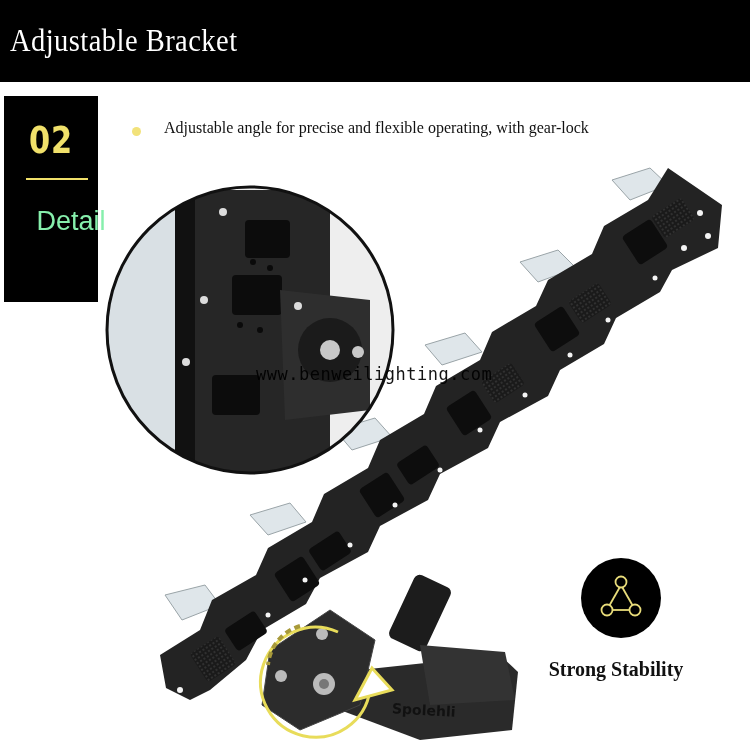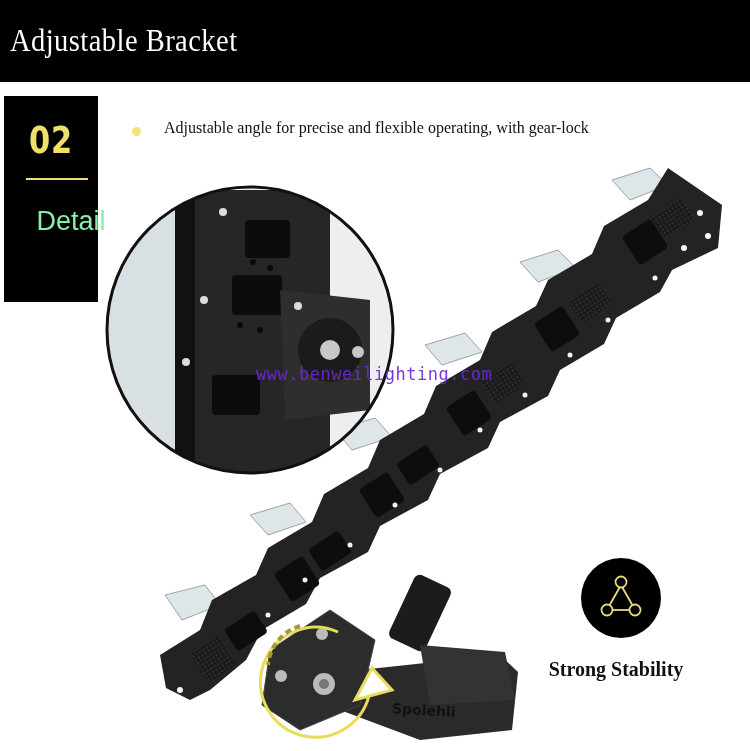--- a/index.html
+++ b/index.html
@@ -6,21 +6,21 @@
   body{width:750px;height:751px;position:relative;overflow:hidden;font-family:"DejaVu Serif",serif;}
   .header{position:absolute;left:0;top:0;width:750px;height:82px;background:#000;display:flex;align-items:center;justify-content:flex-start;}
   .header-title{color:#fff;font-family:"Liberation Serif","DejaVu Serif",serif;font-size:31px;letter-spacing:0.5px;transform:scaleX(0.92);font-weight:normal;}
   .badge{position:absolute;left:4px;top:96px;width:94px;height:206px;background:#000;}
   .badge-num{position:absolute;left:0;top:22px;width:94px;text-align:center;color:#f0e06a;font-family:"DejaVu Sans",sans-serif;font-weight:bold;font-size:38px;transform:scaleX(0.8);letter-spacing:1px;}
   .badge-line{position:absolute;left:22px;top:82px;width:62px;height:2px;background:#f0e06a;}
   .badge-label{position:absolute;left:0;top:110px;width:94px;text-align:center;color:#86efac;font-family:"Liberation Sans","DejaVu Sans",sans-serif;font-size:27px;margin-left:20px;}
   .bullet-dot{position:absolute;left:132px;top:127px;width:9px;height:9px;border-radius:50%;background:#f2e27a;}
   .bullet-text{position:absolute;left:164px;top:114px;width:460px;font-family:"Liberation Serif","DejaVu Serif",serif;font-size:16px;line-height:28px;color:#111;}
   .product{position:absolute;left:0;top:0;width:750px;height:751px;}
-  .watermark{position:absolute;left:256px;top:364px;font-family:"DejaVu Sans Mono",monospace;font-size:17px;color:#6d28d9;letter-spacing:0.5px;opacity:0.92;}
+  .watermark{position:absolute;left:256px;top:364px;font-family:"DejaVu Sans Mono",monospace;font-size:17px;color:#000000;letter-spacing:0.5px;opacity:0.92;}
   .feature-circle{position:absolute;left:581px;top:558px;width:80px;height:80px;border-radius:50%;background:#000;}
   .feature-label{position:absolute;left:530px;top:658px;width:172px;text-align:center;font-family:"Liberation Serif","DejaVu Serif",serif;font-size:20px;color:#111;font-weight:bold;}
   .brand{position:absolute;left:392px;top:702px;font-family:"DejaVu Sans",sans-serif;font-weight:bold;font-size:14px;color:#111;transform:rotate(3deg);}
 </style>
 </head>
 <body>
 
 <div class="header">
   <span class="header-title">Adjustable Bracket</span>
 </div>

